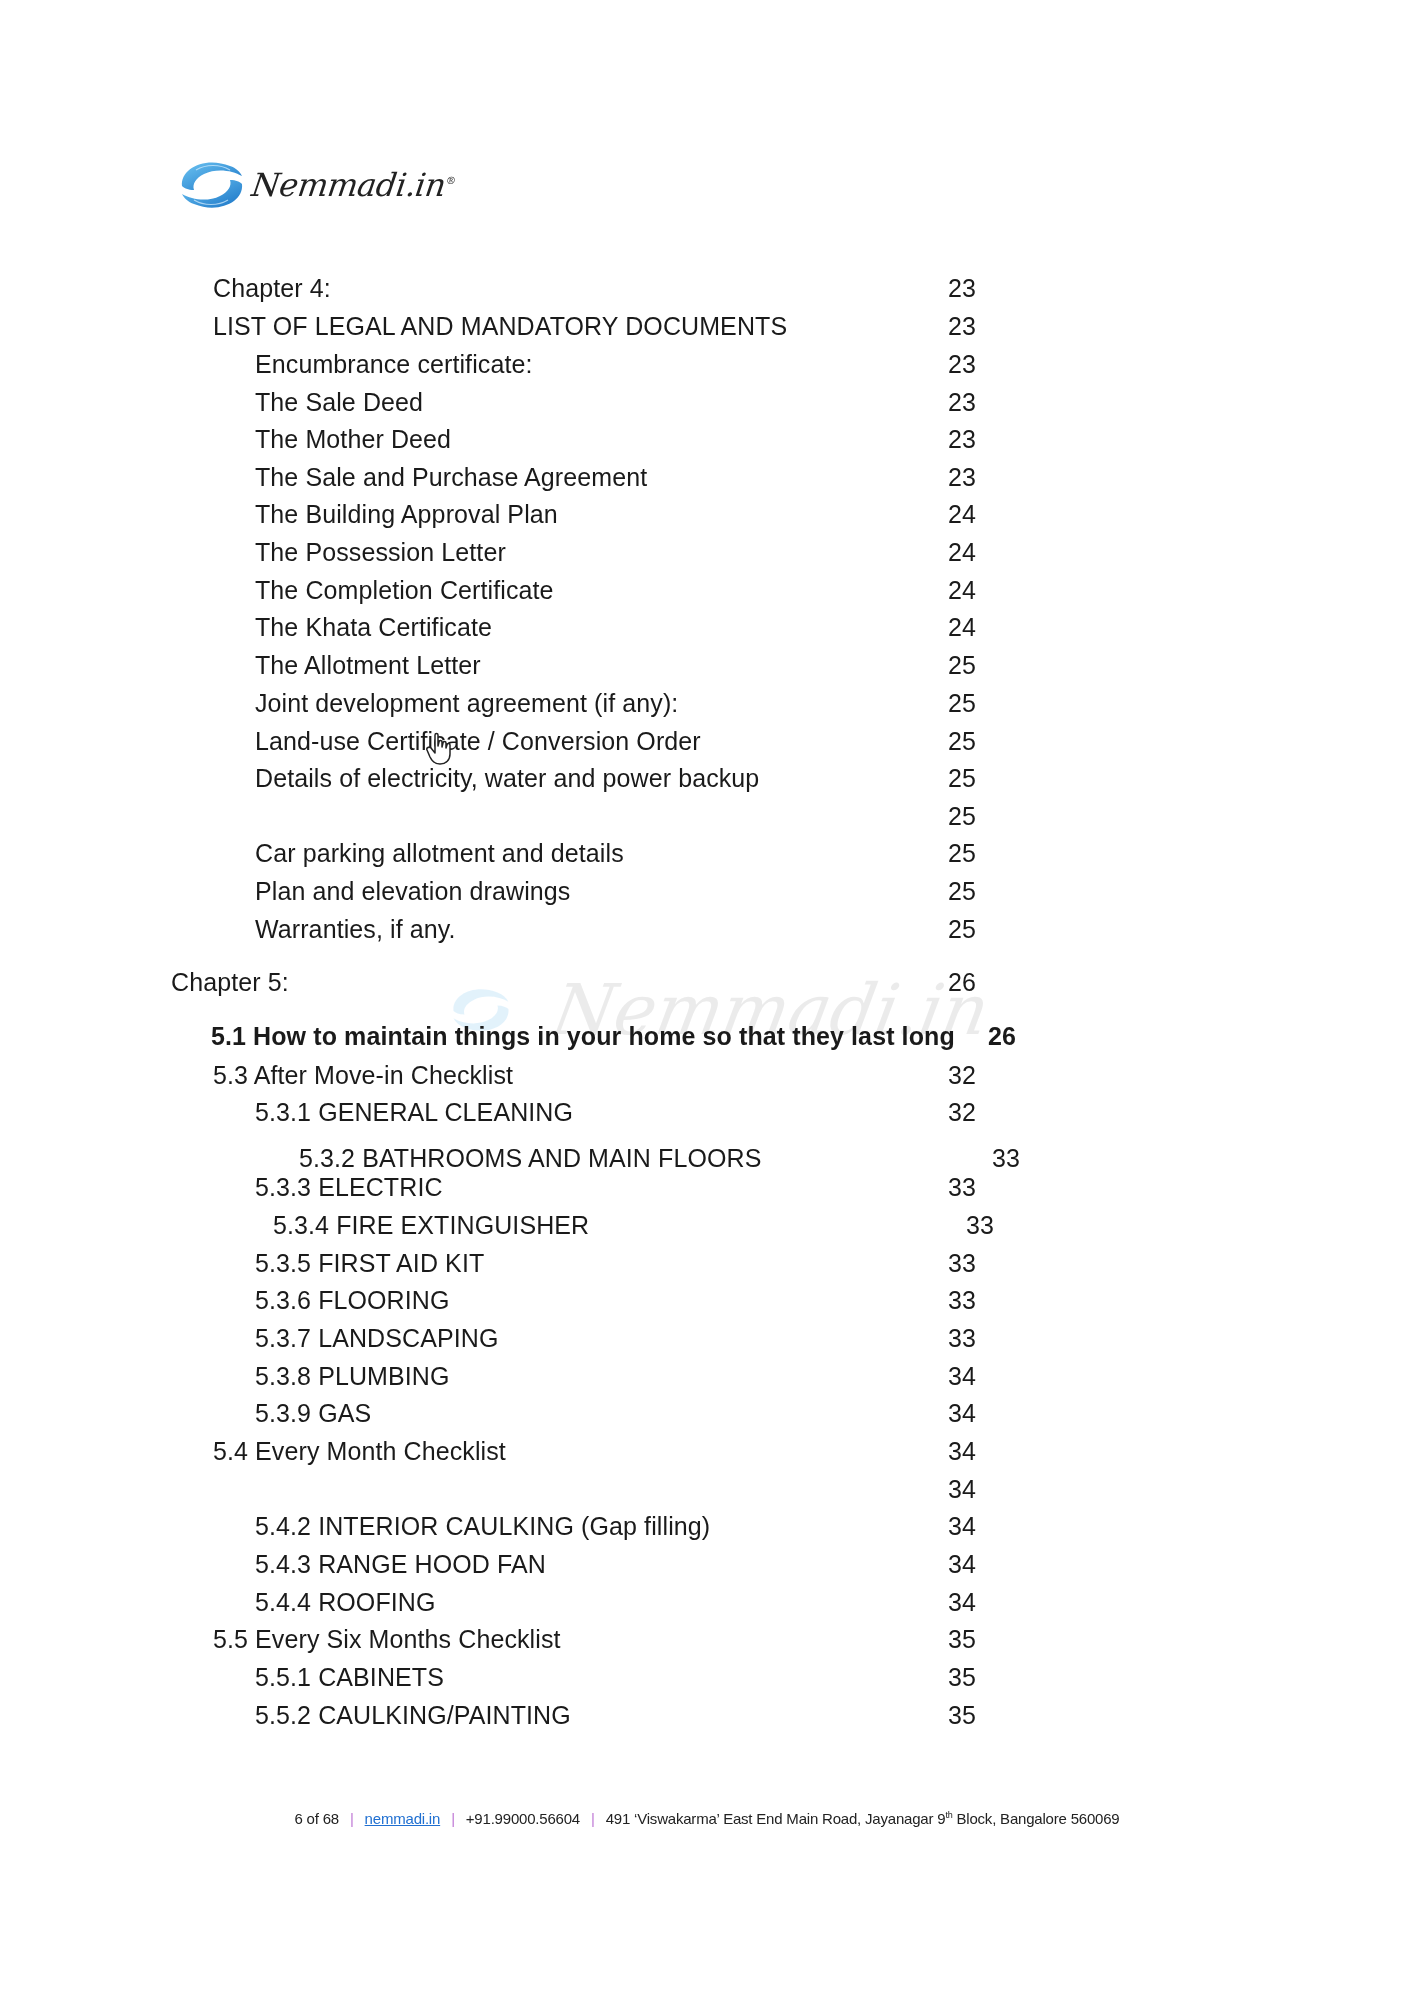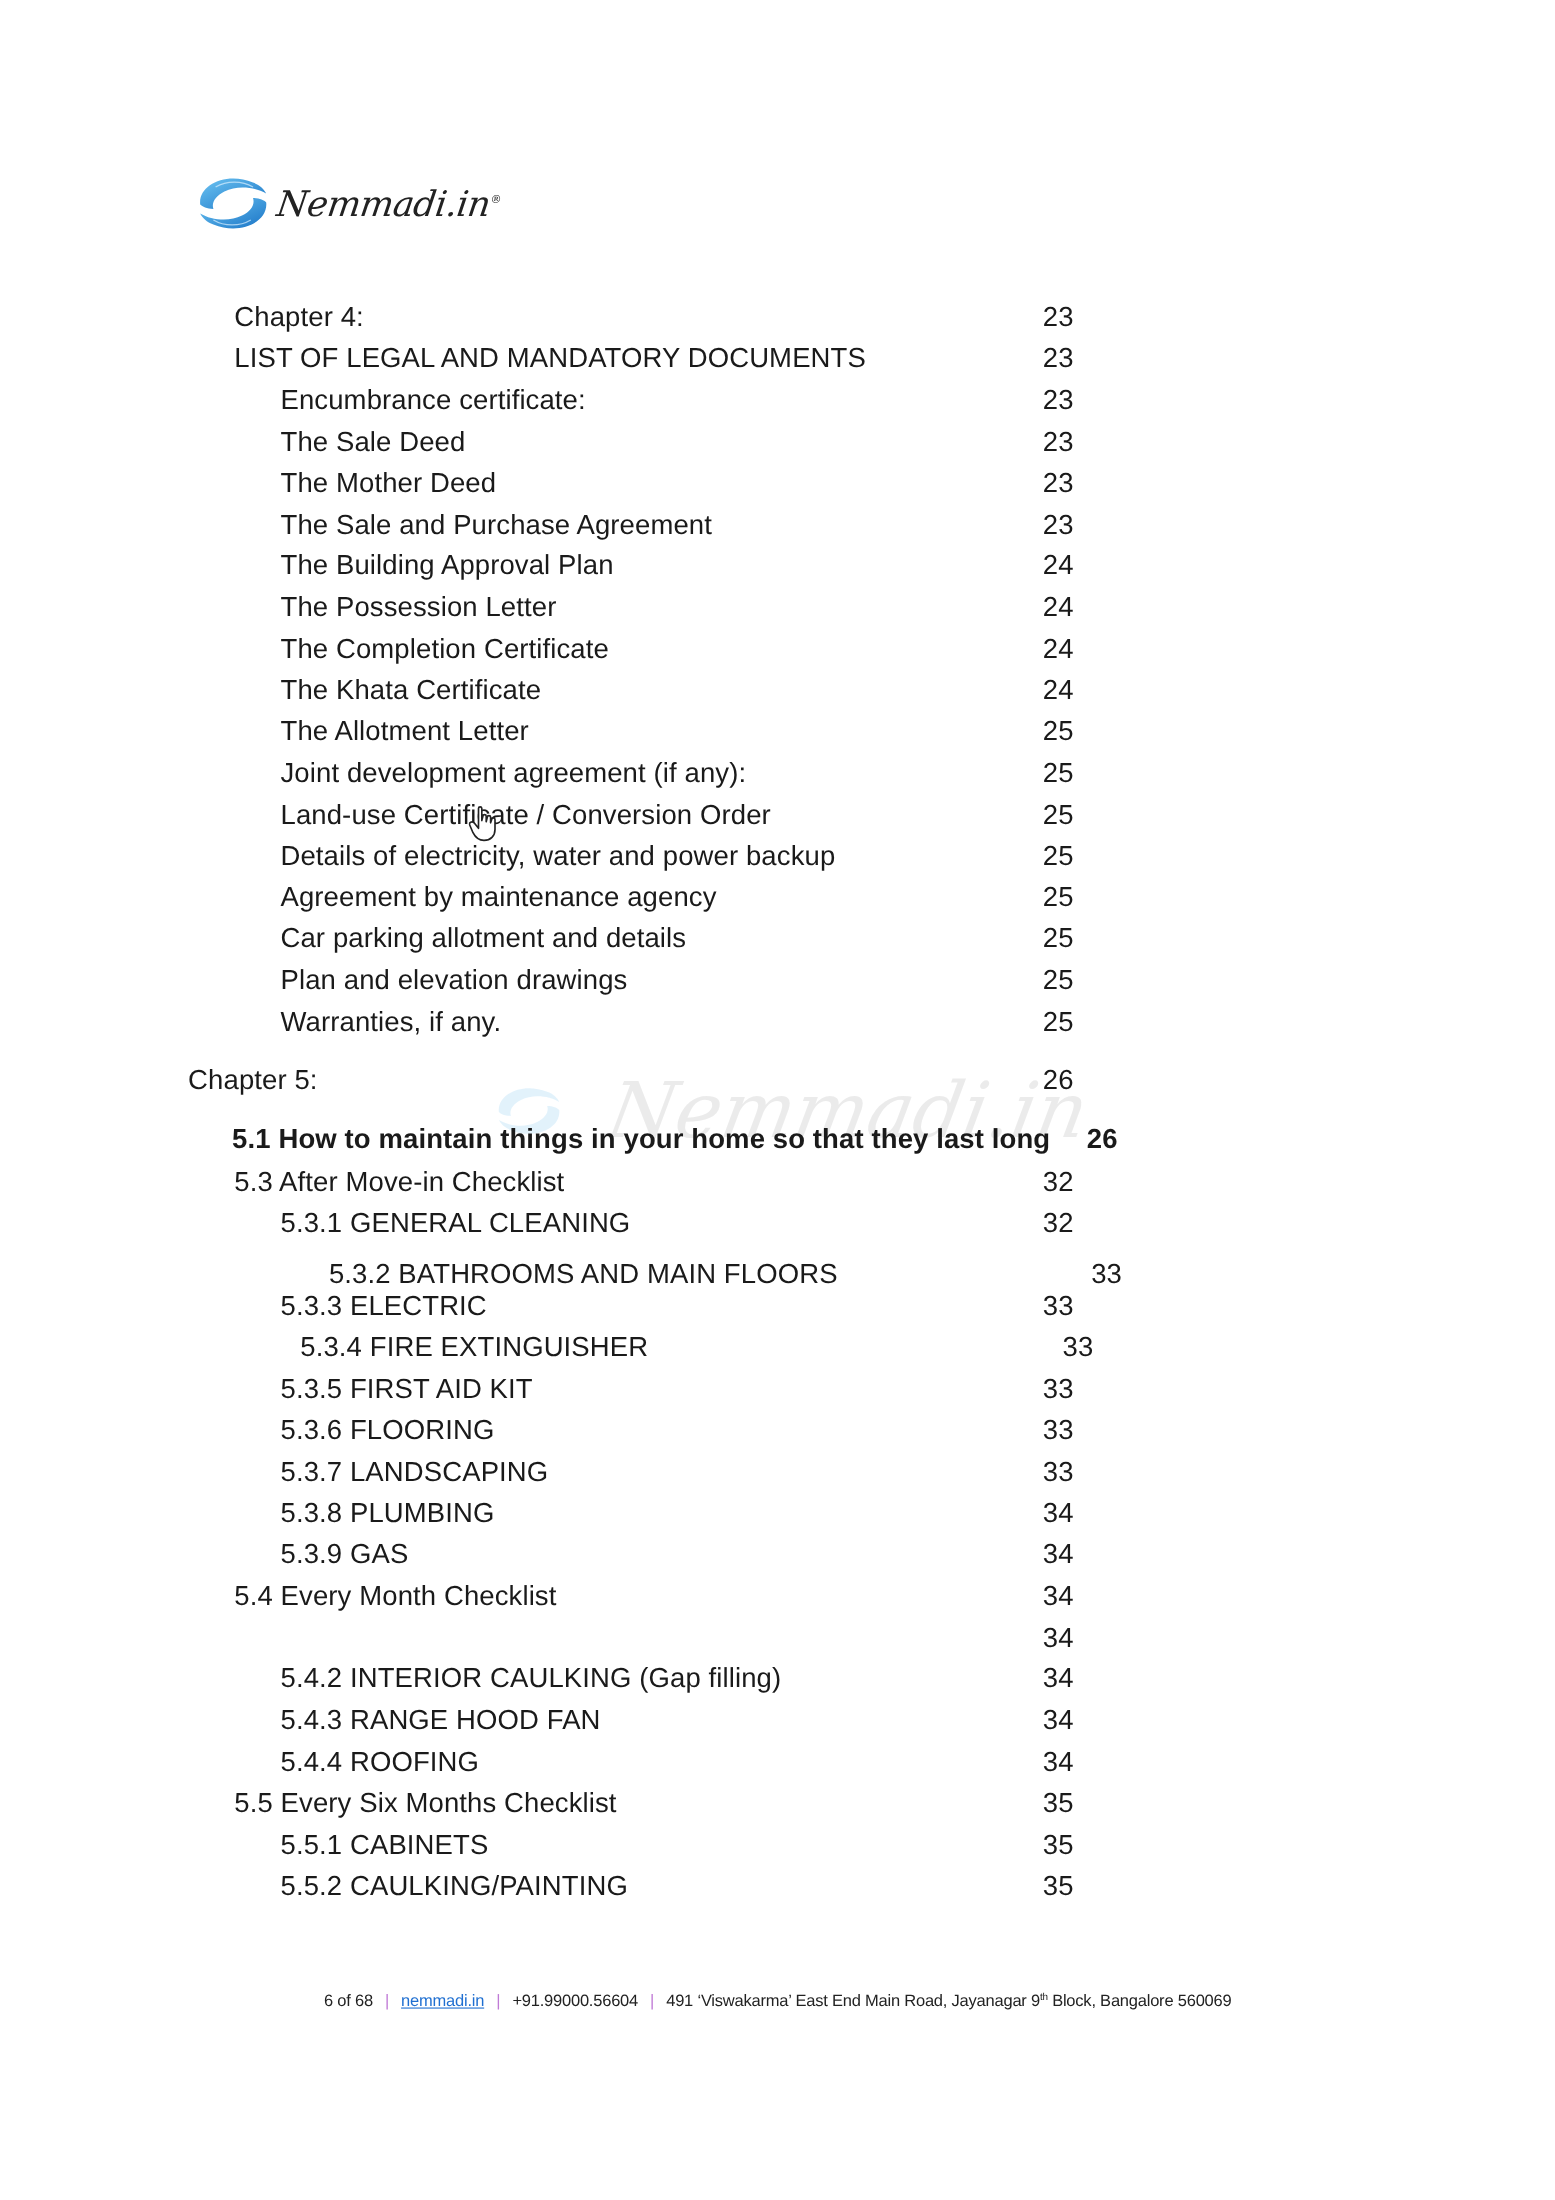--- a/index.html
+++ b/index.html
@@ -102,21 +102,20 @@
     </div>
     <div class="row lvl2" style="top: 723px;">
       <span class="label">Land-use Certificate / Conversion Order</span>
       <span class="page">25</span>
     </div>
     <div class="row lvl2" style="top: 760px;">
       <span class="label">Details of electricity, water and power backup</span>
       <span class="page">25</span>
     </div>
     <div class="row lvl2" style="top: 798px;">
-      <span class="label">Agreement by maintenance agency</span>
       <span class="page">25</span>
     </div>
     <div class="row lvl2" style="top: 835px;">
       <span class="label">Car parking allotment and details</span>
       <span class="page">25</span>
     </div>
     <div class="row lvl2" style="top: 873px;">
       <span class="label">Plan and elevation drawings</span>
       <span class="page">25</span>
     </div>

